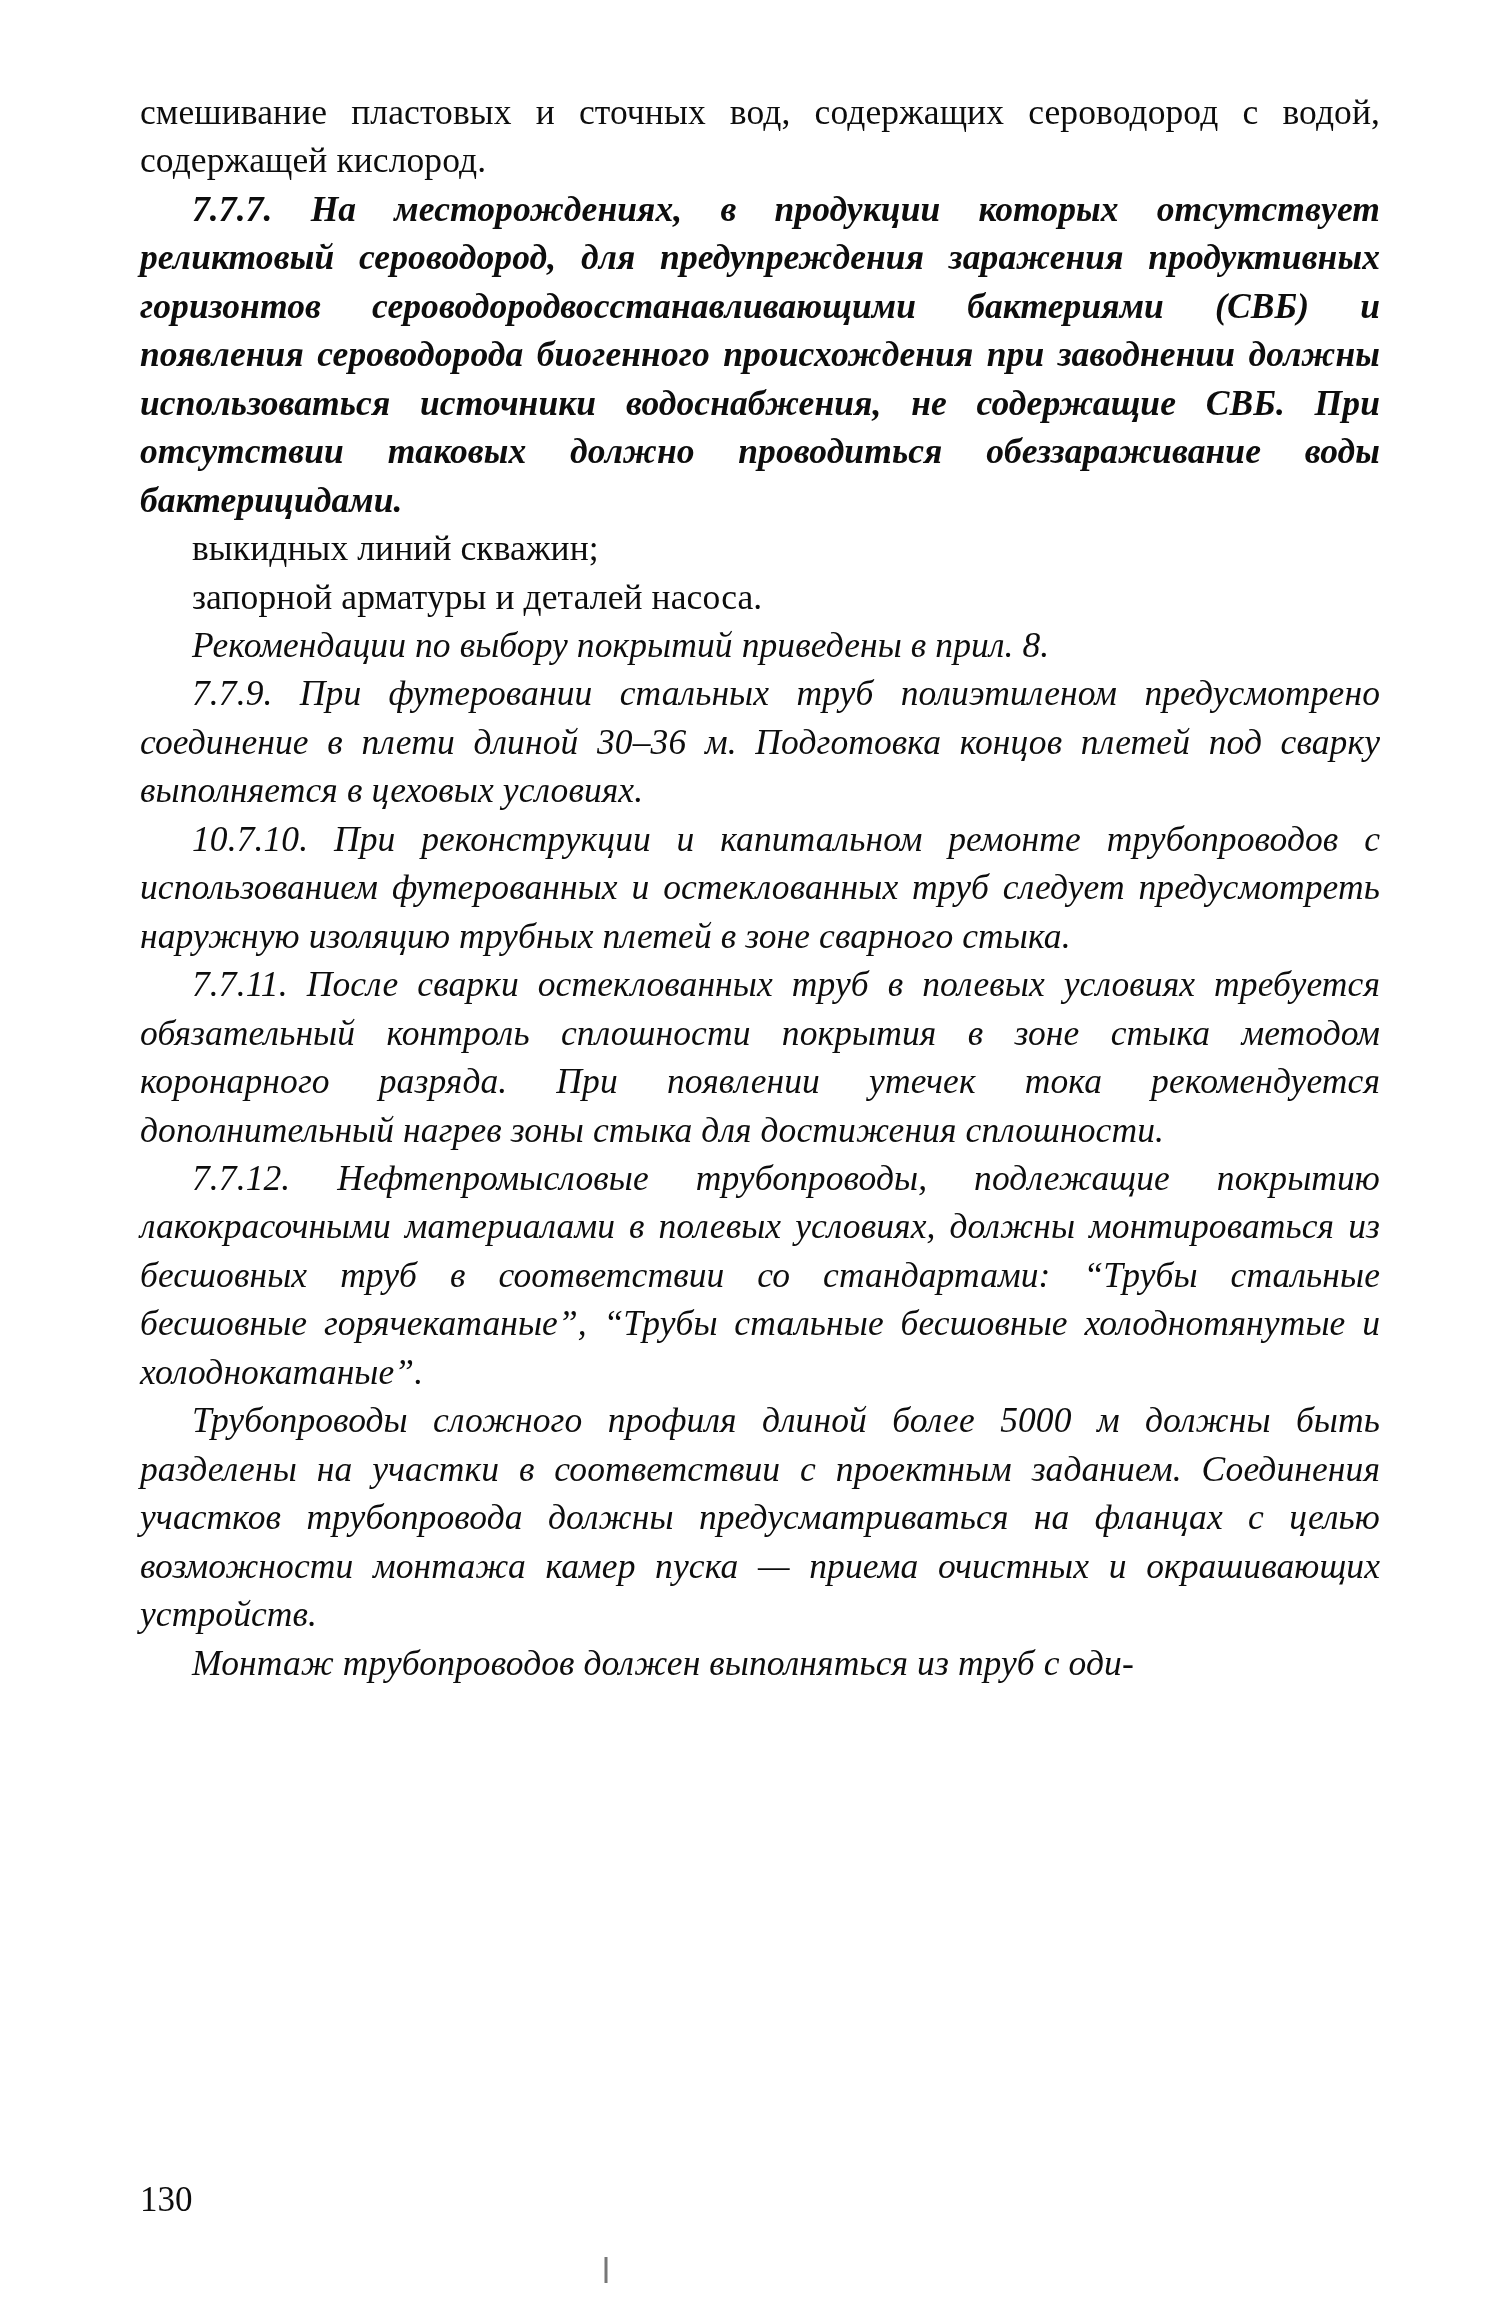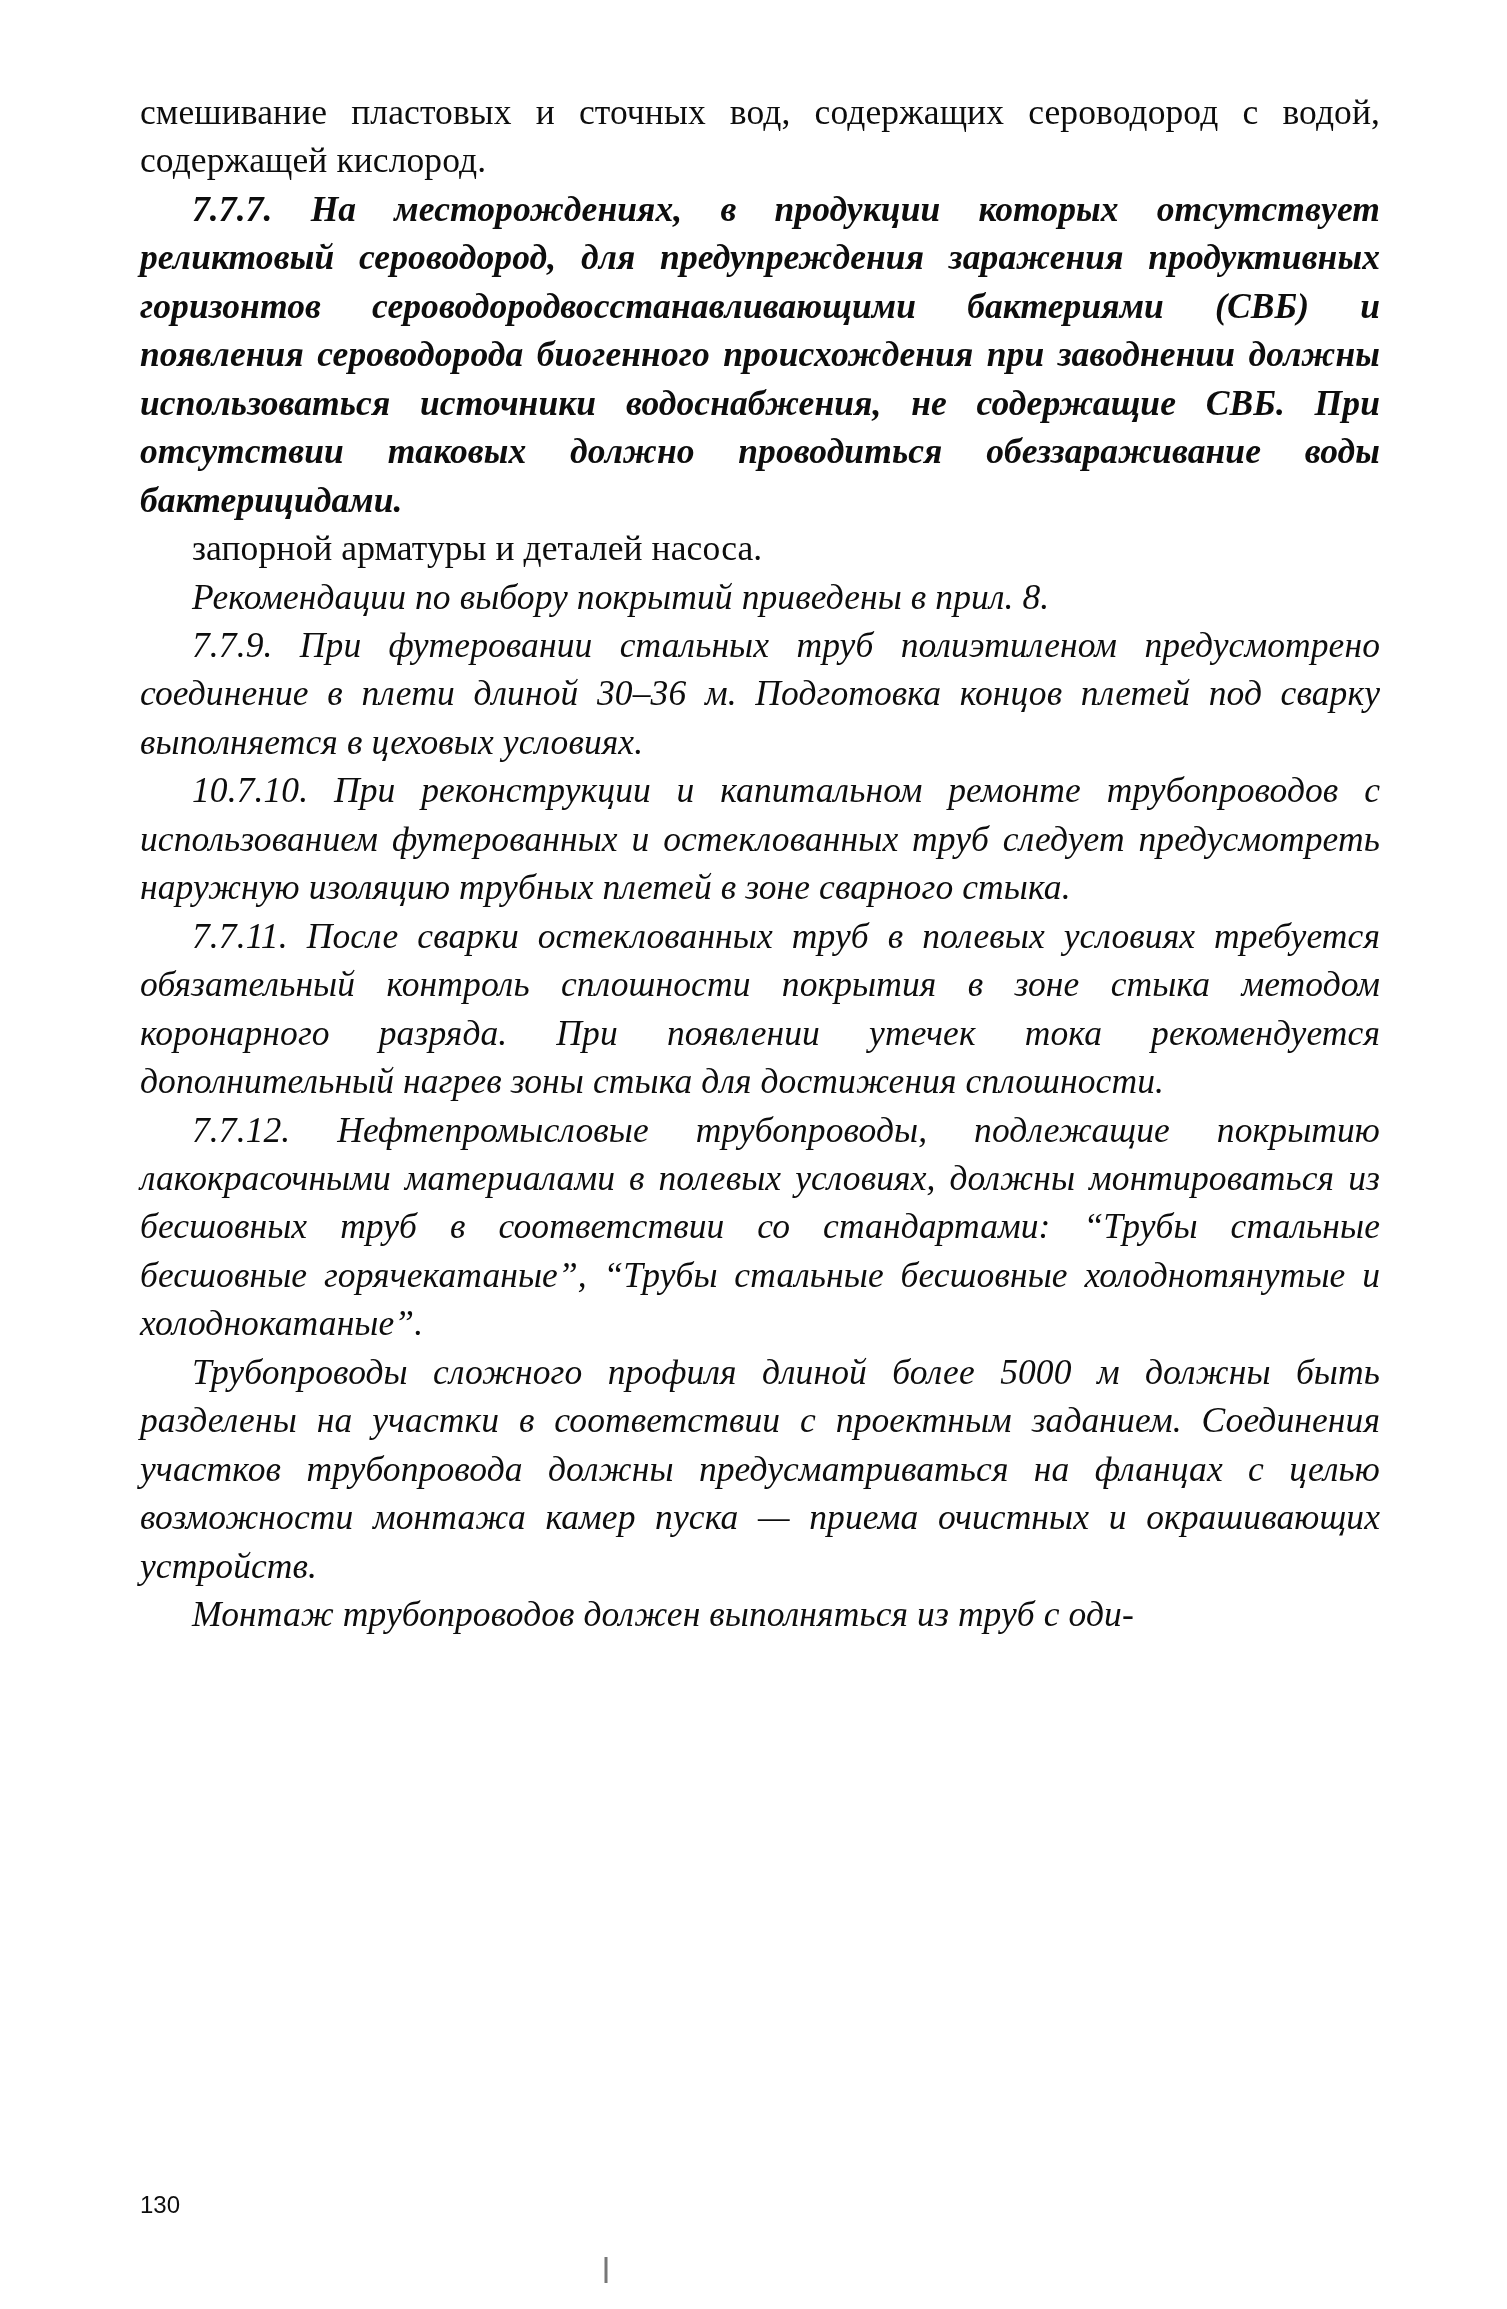--- a/index.html
+++ b/index.html
@@ -42,23 +42,23 @@
     text-indent: 52px;
     text-align: left;
   }
   .bold-block {
     font-weight: 700;
   }
   .page-number {
     position: absolute;
     left: 140px;
     bottom: 92px;
-    font-size: 24px;
+    font-size: 35px;
     line-height: 1;
-    font-family: Liberation Sans, sans-serif;
+    font-family: Liberation Serif, serif;
   }
   .footer-mark {
     position: absolute;
     left: 50%;
     bottom: 26px;
     transform: translateX(-50%);
     width: 3px;
     height: 26px;
     background: #4a4a4a;
     opacity: 0.75;
@@ -68,20 +68,21 @@
 <body>
 
 <div class="page">
   <div class="content">
 
     <p class="noindent">смешивание пластовых и сточных вод, содержащих сероводород с водой, содержащей кислород.</p>
 
     <p class="indent bold-block">7.7.7. На месторождениях, в продукции которых отсутствует реликтовый сероводород, для предупреждения заражения продуктивных горизонтов сероводородвосстанавливающими бактериями (СВБ) и появления сероводорода биогенного происхождения при заводнении должны использоваться источники водоснабжения, не содержащие СВБ. При отсутствии таковых должно проводиться обеззараживание воды бактерицидами.</p>
 
 
+    <p class="sublist">выкидных линий скважин;</p>
     <p class="sublist">запорной арматуры и деталей насоса.</p>
 
     <p class="indent">Рекомендации по выбору покрытий приведены в прил. 8.</p>
 
     <p class="indent">7.7.9. При футеровании стальных труб полиэтиленом предусмотрено соединение в плети длиной 30–36 м. Подготовка концов плетей под сварку выполняется в цеховых условиях.</p>
 
     <p class="indent">10.7.10. При реконструкции и капитальном ремонте трубопроводов с использованием футерованных и остеклованных труб следует предусмотреть наружную изоляцию трубных плетей в зоне сварного стыка.</p>
 
     <p class="indent">7.7.11. После сварки остеклованных труб в полевых условиях требуется обязательный контроль сплошности покрытия в зоне стыка методом коронарного разряда. При появлении утечек тока рекомендуется дополнительный нагрев зоны стыка для достижения сплошности.</p>
 

